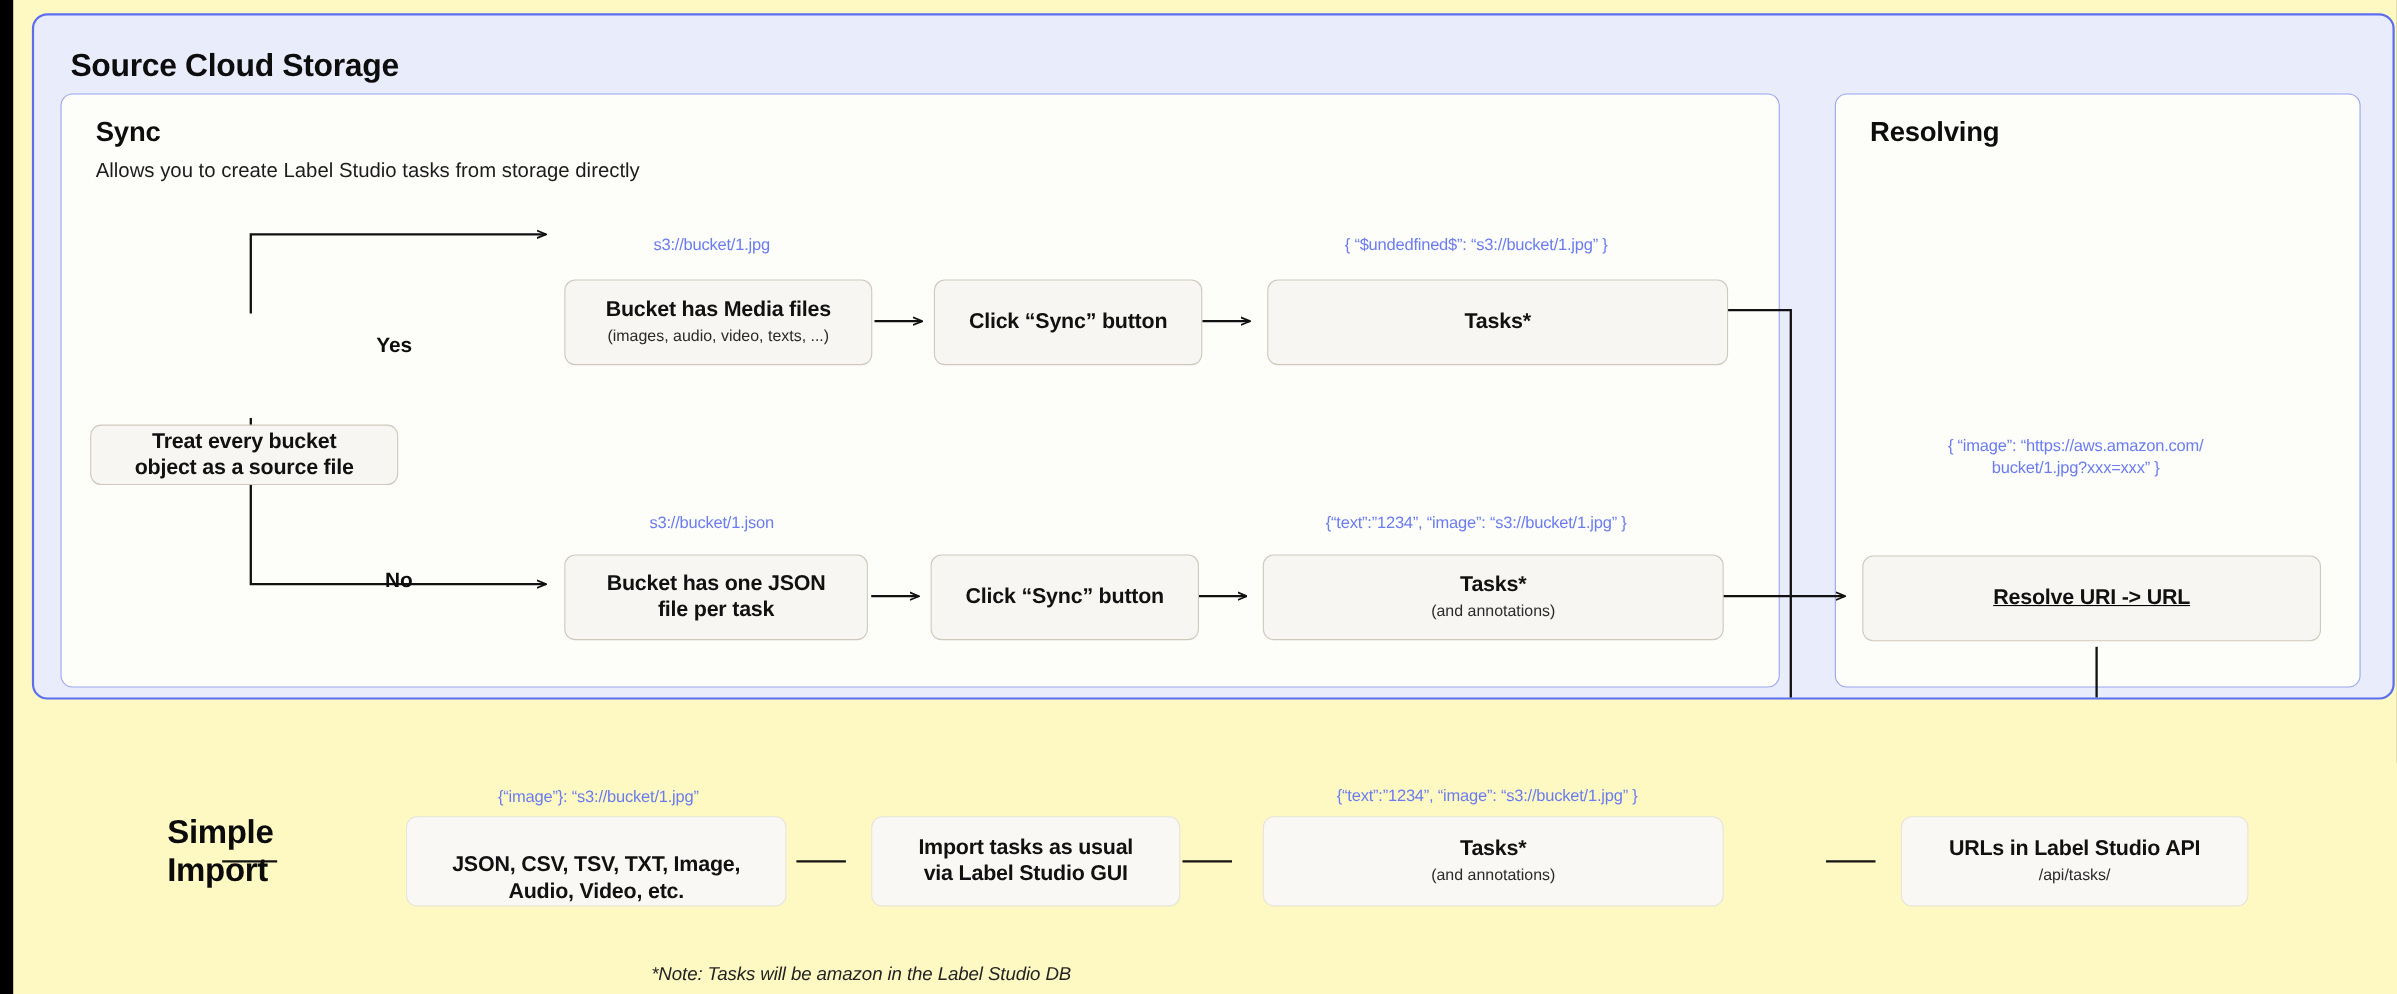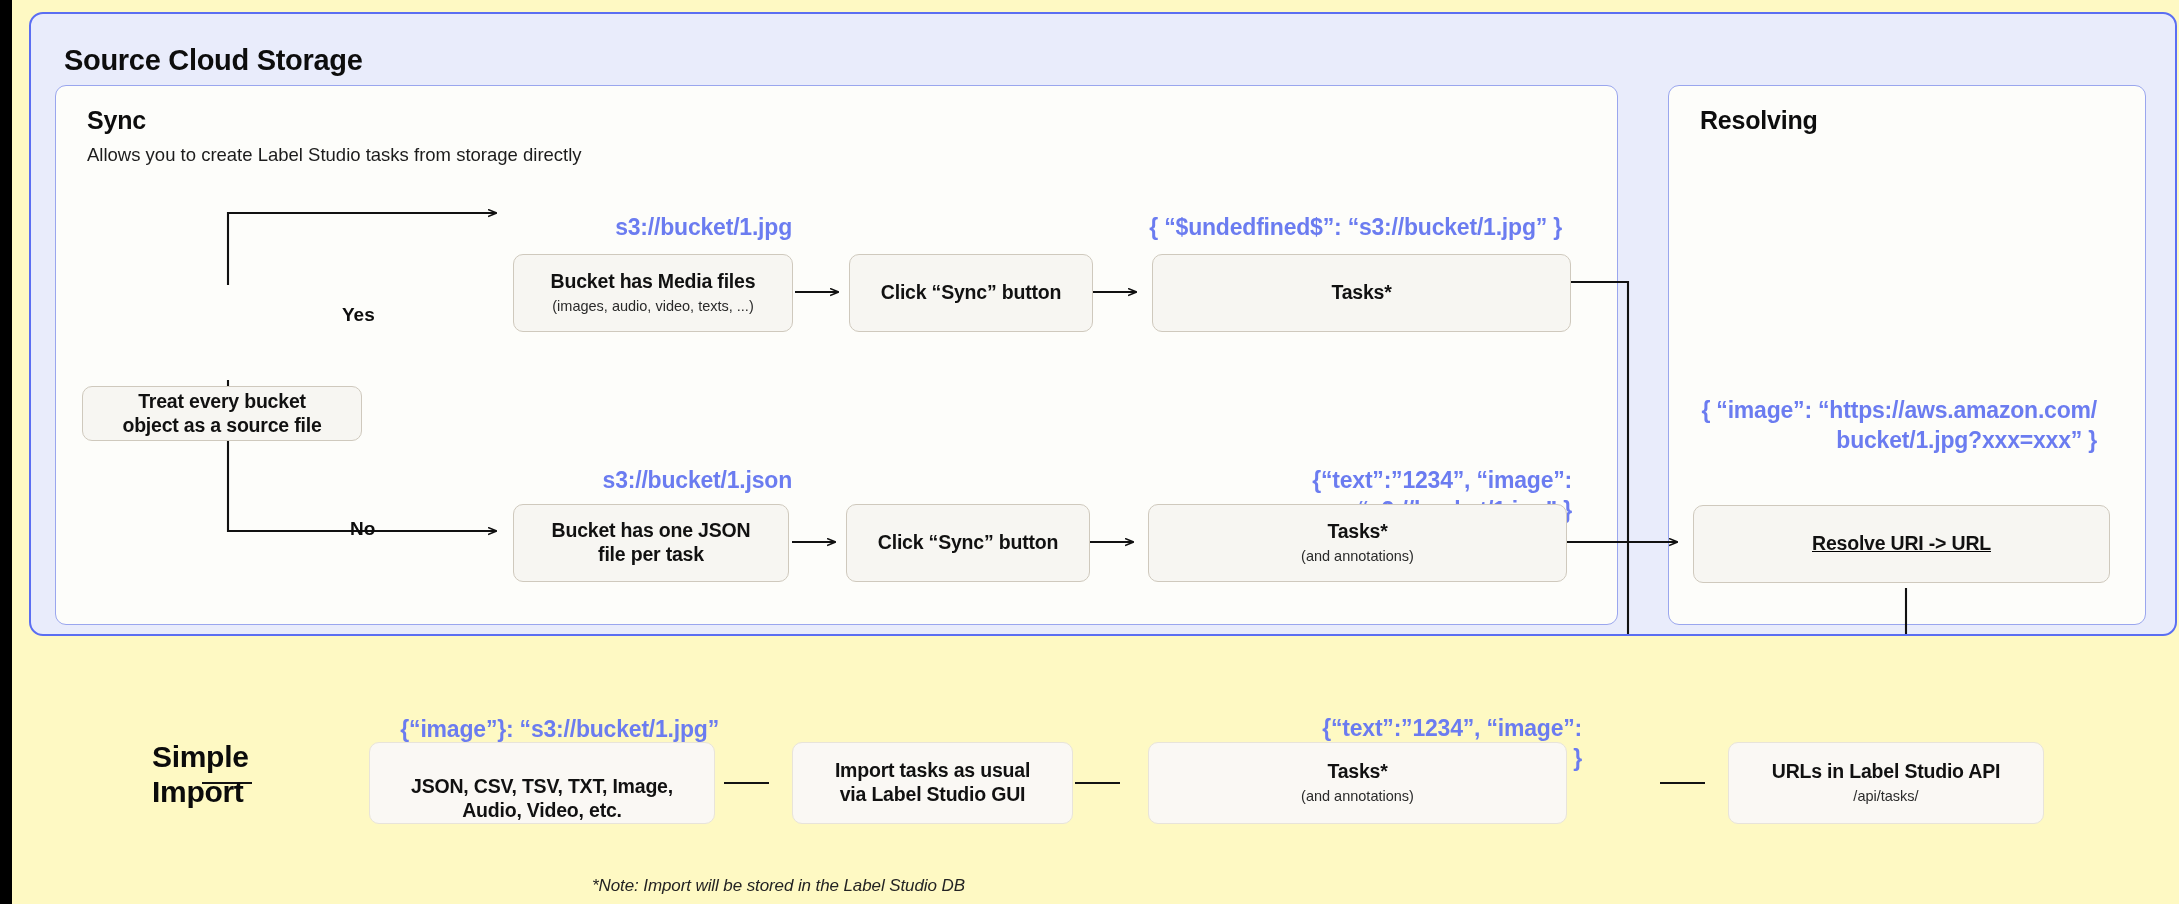--- a/index.html
+++ b/index.html
@@ -66,25 +66,24 @@
   }
 
   
   .node.light {
     background: #faf8f4; border: 1px solid #e8e4da;
   }
 
   
   .ann {
     position: absolute;
-    font-size: 23px; color: #6b7cf0;
-    text-align: right; line-height: 1.3;
+    font-size: 15px; color: #6b7cf0;
+    text-align: center; line-height: 1.3;
     letter-spacing: -0.2px;
     white-space: pre-line;
-    font-weight: bold;
   }
 
   
   .branch-label {
     position: absolute;
     font-size: 19px; font-weight: 700; color: #0d0d0d;
   }
 
   
   svg.wires { position: absolute; left: 0; top: 0; width: 2179px; height: 904px;
@@ -218,15 +217,15 @@
   <div class="node light" style="left:1136px; top:742px; width:419px; height:82px;">
     <div class="main">Tasks*</div>
     <div class="sub">(and annotations)</div>
   </div>
 
   <div class="node light" style="left:1716px; top:742px; width:316px; height:82px;">
     <div class="main">URLs in Label Studio API</div>
     <div class="sub">/api/tasks/</div>
   </div>
 
-  <div class="note" style="left:580px; top:876px;">*Note: Import will be stored in the Label Studio DB</div>
+  <div class="note" style="left:580px; top:876px;">*Note: Tasks will be amazon in the Label Studio DB</div>
 
 </div>
 
 </body></html>

